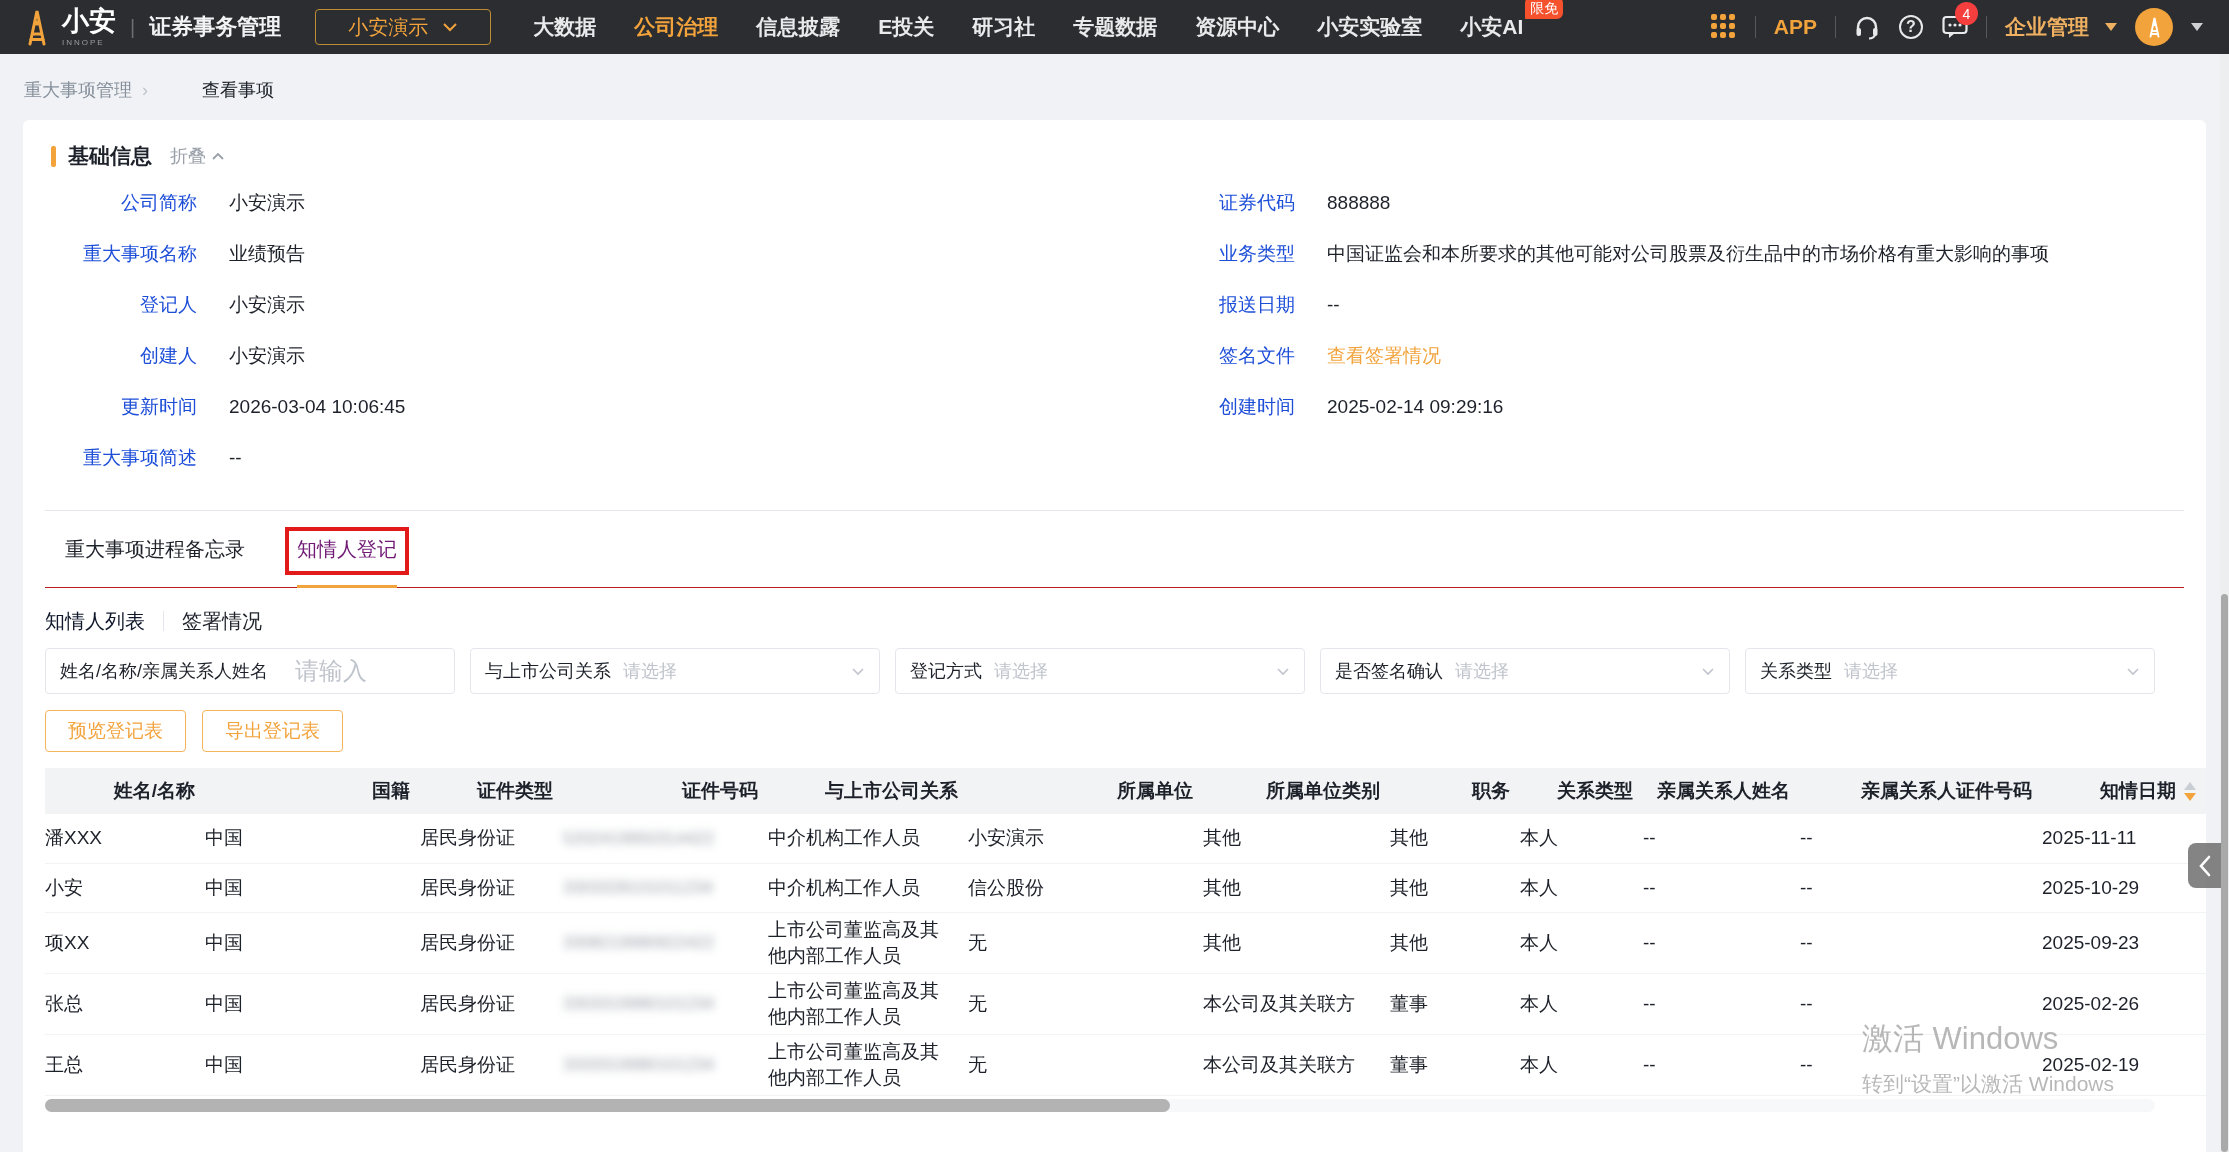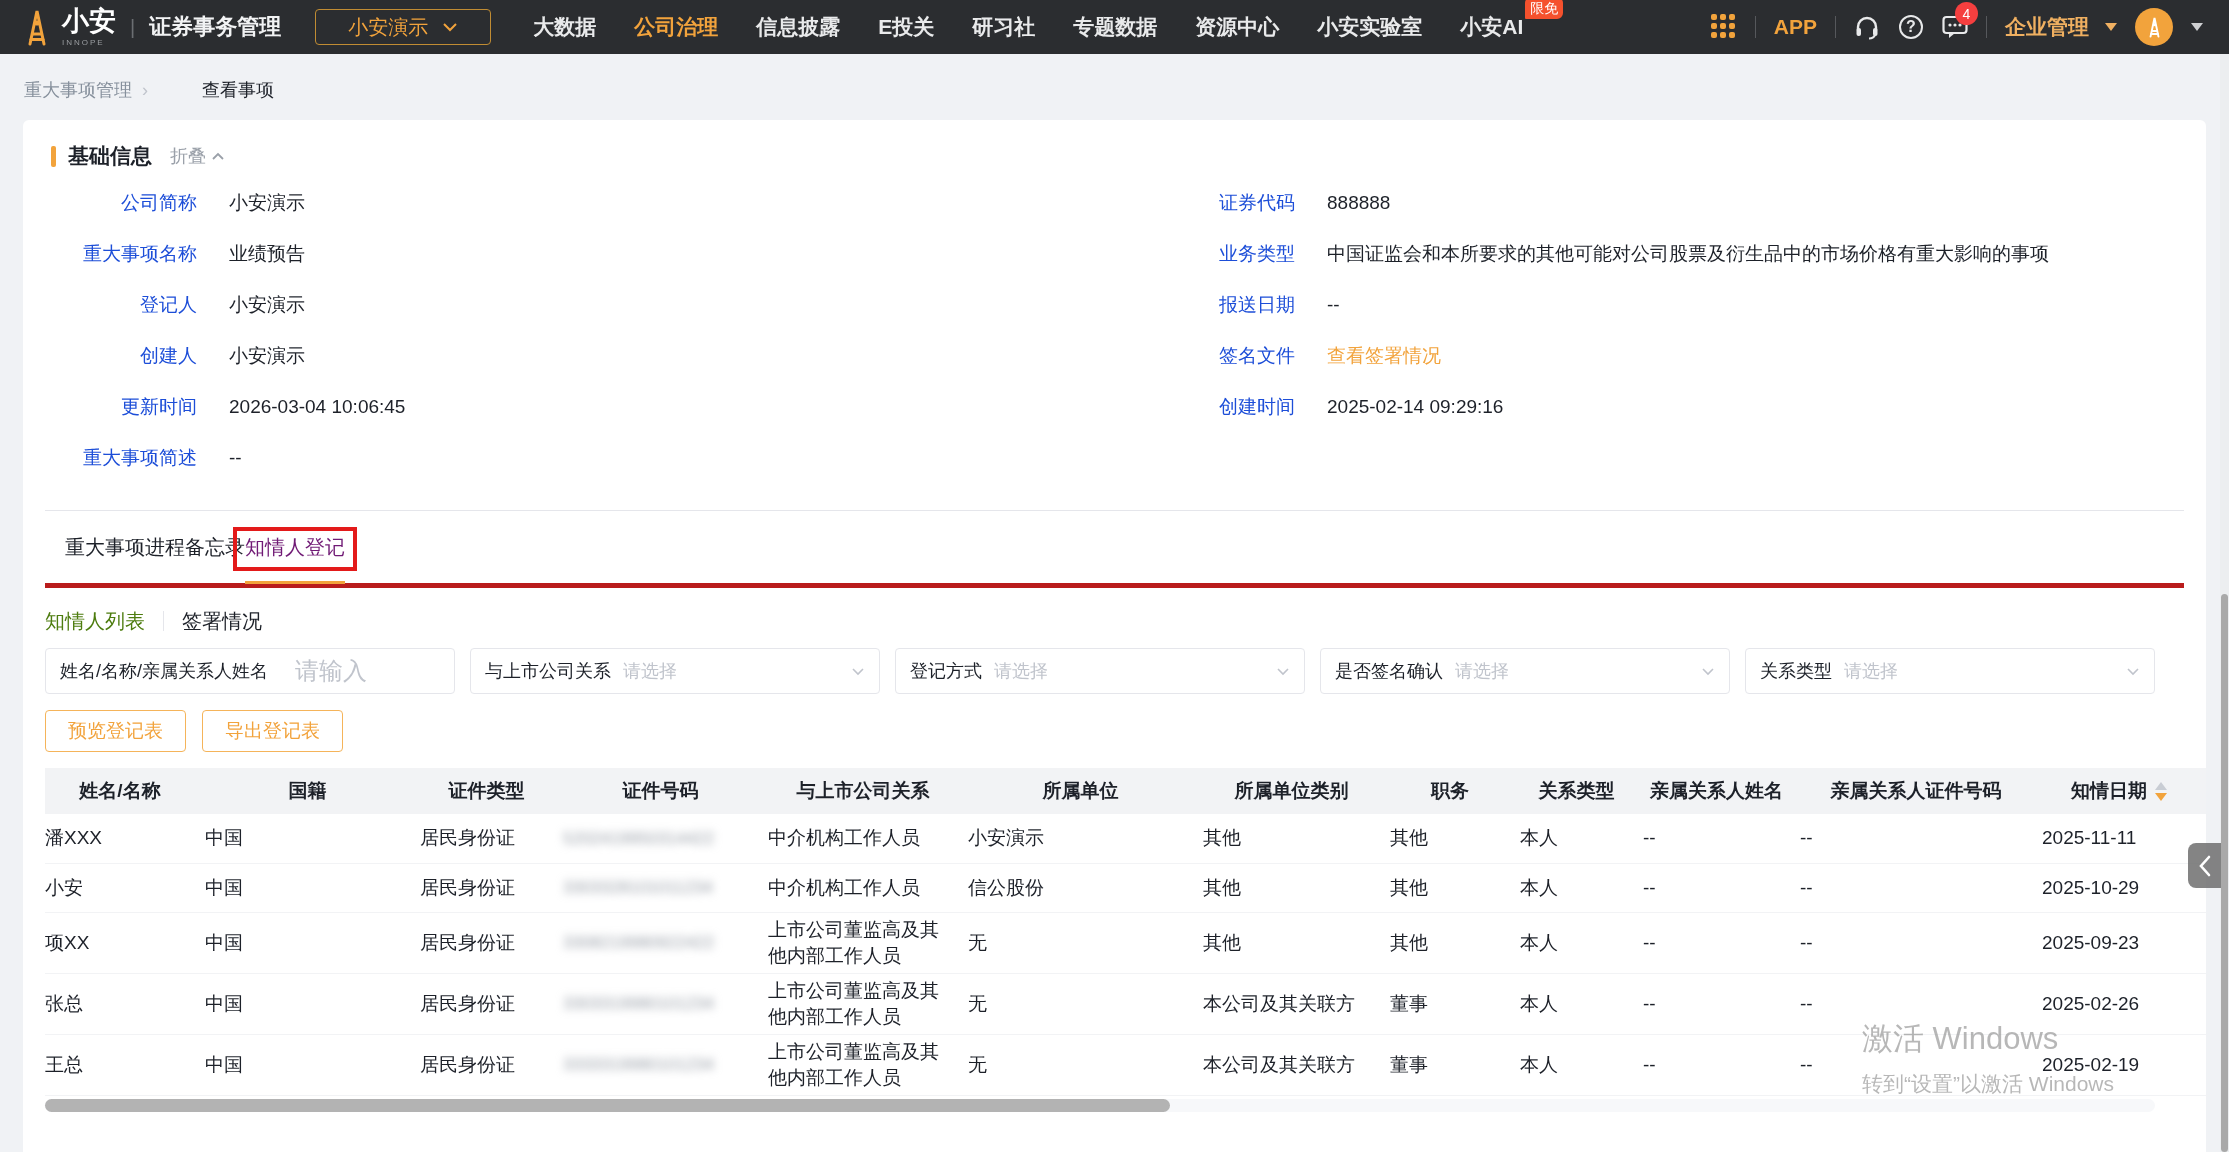--- a/index.html
+++ b/index.html
@@ -51,49 +51,49 @@
   .fcol-left { width:1118px; }
   .fcol-right { flex:1; }
   .frow { display:flex; min-height:51px; align-items:flex-start; padding-top:14px; font-size:19px; }
   .flabel { color:#1d4ed8; text-align:right; flex:none; }
   .fcol-left .flabel { width:152px; }
   .fcol-right .flabel { width:90px; margin-left:42px; }
   .fvalue { margin-left:32px; color:#1d2129; line-height:26px; max-width:1000px; }
   .fvalue.link { color:#f2a33c; cursor:pointer; }
 
   
-  .tabs { margin-top:28px; border-top:1px solid #e5e6eb; border-bottom:5px solid #b91c1c; height:78px; display:flex; align-items:center; padding-left:20px; }
+  .tabs { margin-top:28px; border-top:1px solid #e5e6eb; border-bottom:1px solid #b91c1c; height:78px; display:flex; align-items:center; gap:52px; padding-left:20px; }
   .tab { font-size:20px; color:#1d2129; cursor:pointer; height:100%; display:flex; align-items:center; position:relative; }
   .tab.active { color:#701a75;text-align:right; }
   .tab.active .tab-underline { position:absolute; left:0; right:0; bottom:-1px; height:3px; background:#f2a33c; }
   .red-note-box { position:absolute; left:-12px; right:-12px; top:16px; bottom:12px; border:4px solid #e31a1a; pointer-events:none; }
 
   
   .subtabs { margin-top:12px; height:42px; display:flex; align-items:center; gap:18px; }
   .subtab { font-size:20px; color:#1d2129; cursor:pointer; }
-  .subtab.active { color:#4d7c0f; }
+  .subtab.active { color:#0f172a; }
   .subtab-divider { width:1px; height:20px; background:#e5e6eb; }
 
   
   .filters { margin-top:6px; display:flex; gap:15px; }
   .filter-box { width:410px; height:46px; border:1px solid #e5e6eb; border-radius:4px; display:flex; align-items:center; padding:0 14px; background:#fff; cursor:pointer; }
   .filter-label { font-size:18px; color:#1d2129; white-space:nowrap; }
   .filter-input { border:none; outline:none; flex:1; font-size:24px; margin-left:27px; font-family:inherit; min-width:0; }
   .filter-input::placeholder { color:#c0c4cc; }
   .filter-placeholder { font-size:18px; color:#c0c4cc; margin-left:12px; flex:1; }
   .select-caret { flex:none; }
 
   
   .actions { margin-top:16px; display:flex; gap:16px; }
   .btn-outline { border:1px solid #f5b45a; color:#f2a33c; background:#fff; border-radius:4px; height:42px; padding:0 22px; font-size:19px; font-family:inherit; cursor:pointer; }
 
   
   .table-wrap { margin-top:16px; }
   table { border-collapse:collapse; table-layout:fixed; width:2161px; }
-  thead th { background:#f2f3f5; height:46px; text-align:center; font-size:19px; font-weight:700; color:#1d2129; padding:0 10px 0 0; white-space:nowrap; }
+  thead th { background:#f2f3f5; height:46px; text-align:right; font-size:19px; font-weight:700; color:#1d2129; padding:0 10px 0 0; white-space:nowrap; }
   tbody td { font-size:19px; color:#1d2129; padding:0 12px 0 0; border-bottom:1px solid #f2f3f5; line-height:26px; }
   tbody tr.r-short td { height:49px; }
   tbody tr.r-tall td { height:61px; }
   .sort-wrap { display:inline-flex; flex-direction:column; gap:3px; vertical-align:middle; margin-left:8px; cursor:pointer; }
   .s-up { width:0; height:0; border-left:6px solid transparent; border-right:6px solid transparent; border-bottom:8px solid #c9cdd4; }
   .s-down { width:0; height:0; border-left:6px solid transparent; border-right:6px solid transparent; border-top:8px solid #f2a33c; }
   .masked { filter:blur(4px); color:#9aa0a9; font-size:17px; user-select:none; }
 
   
   .h-scroll { margin-top:3px; width:2110px; height:13px; background:#f7f8fa; border-radius:7px; position:relative; }

